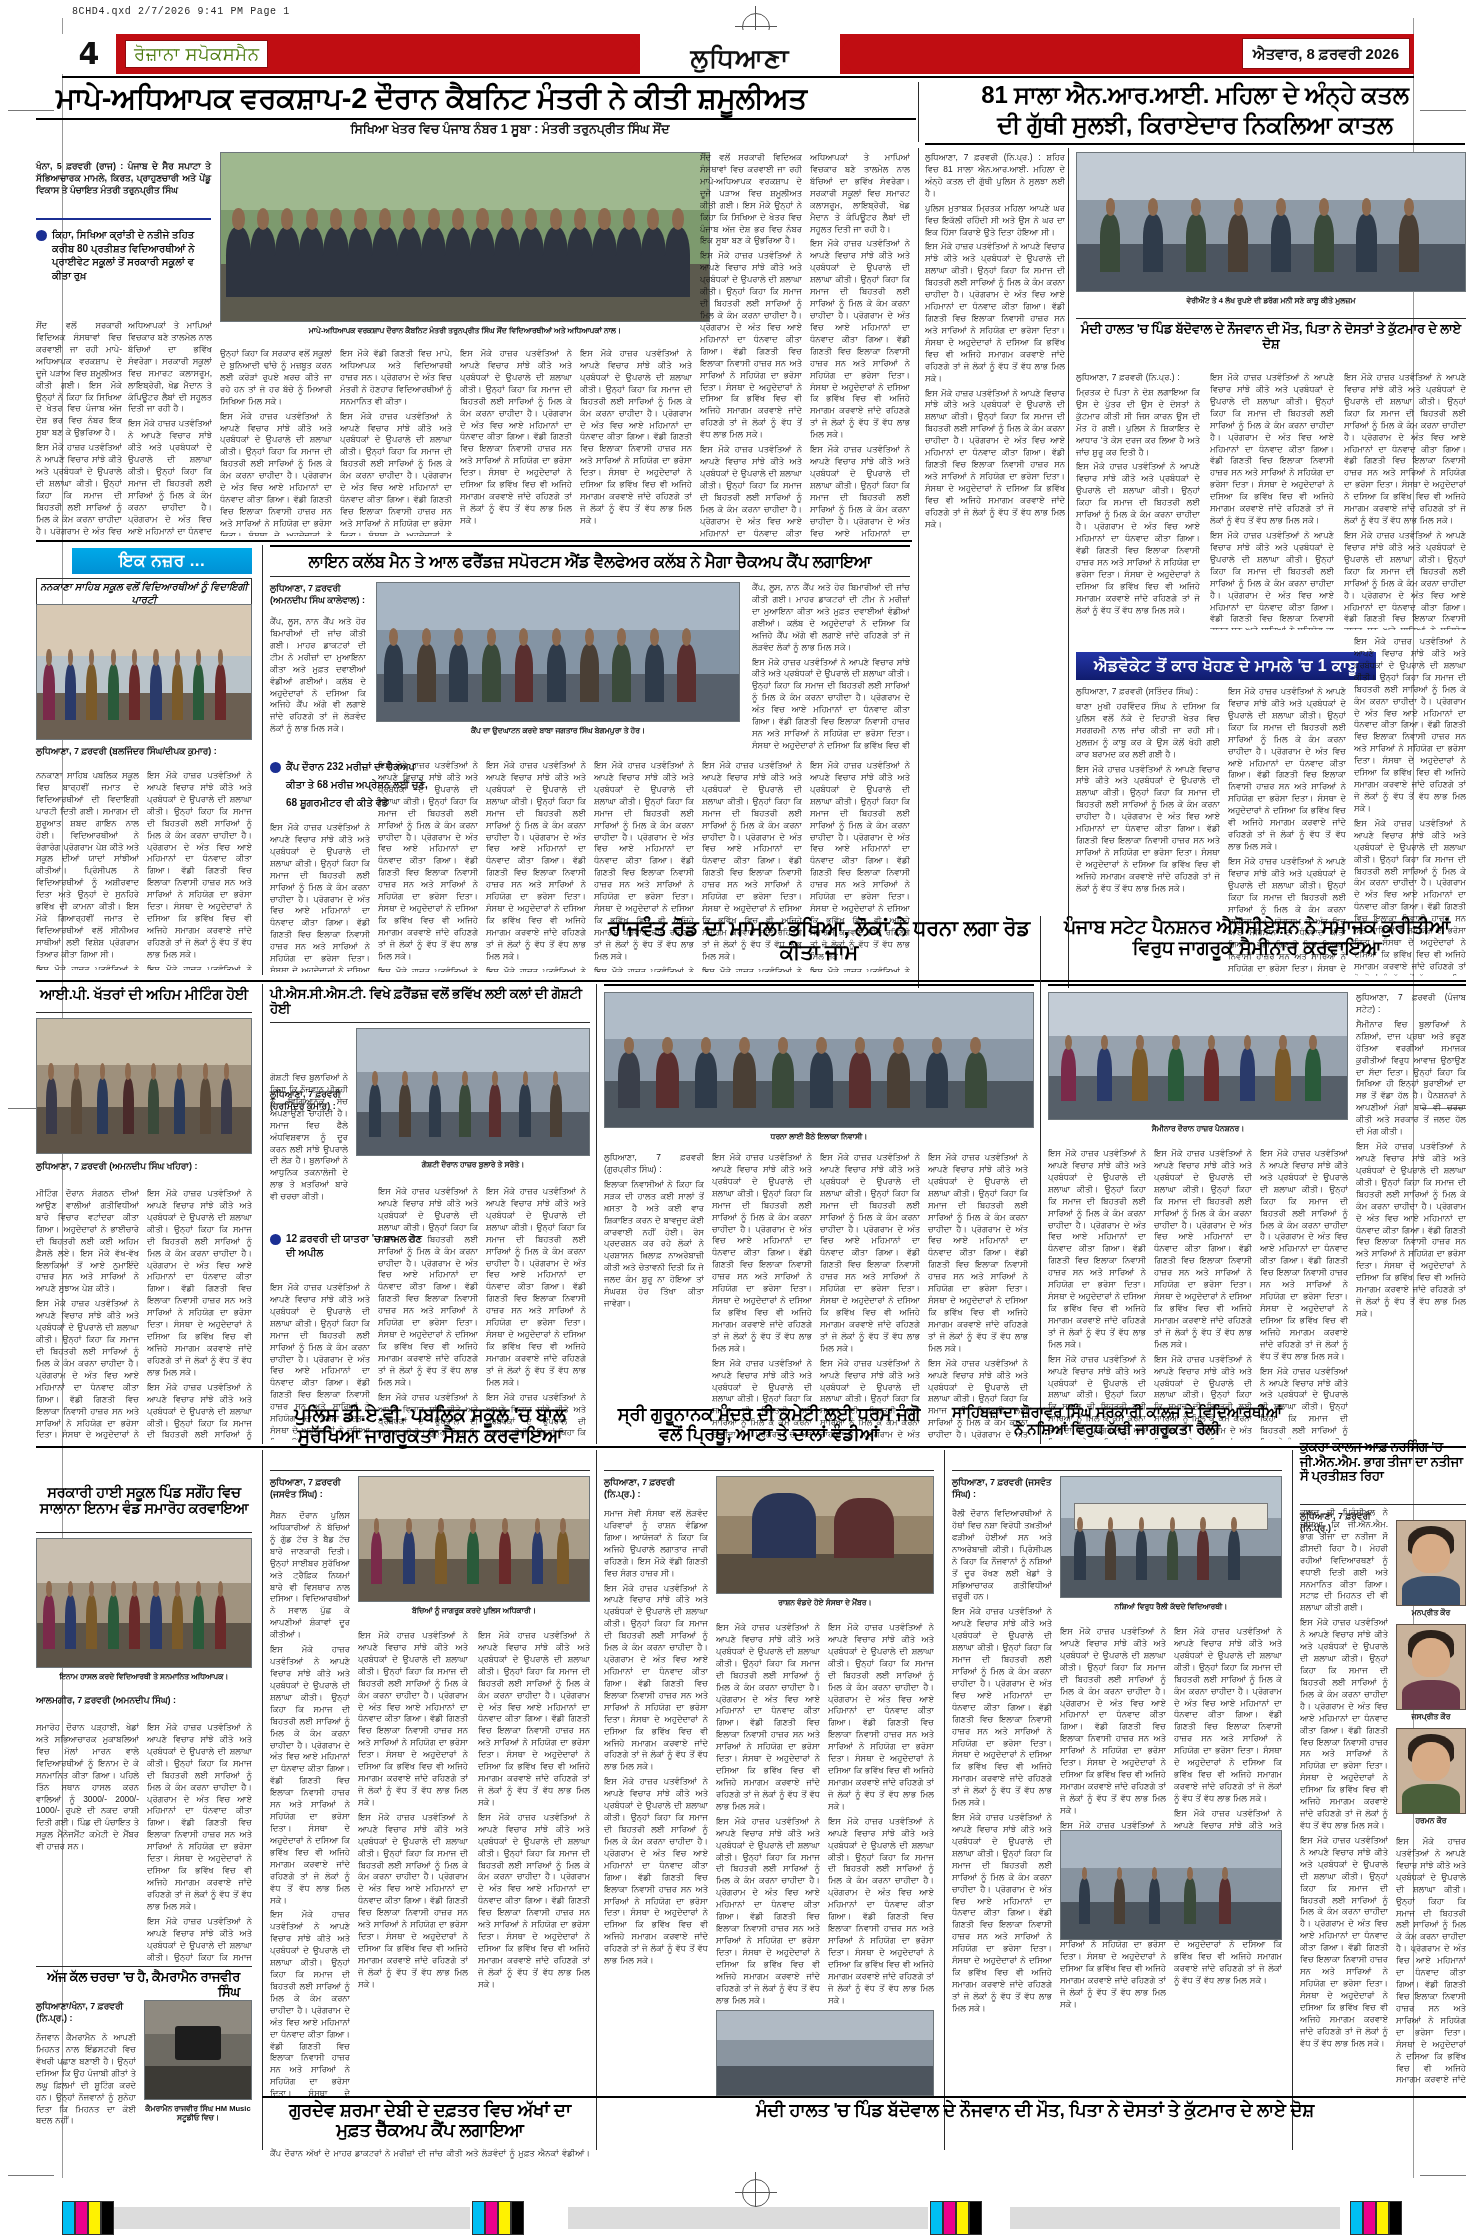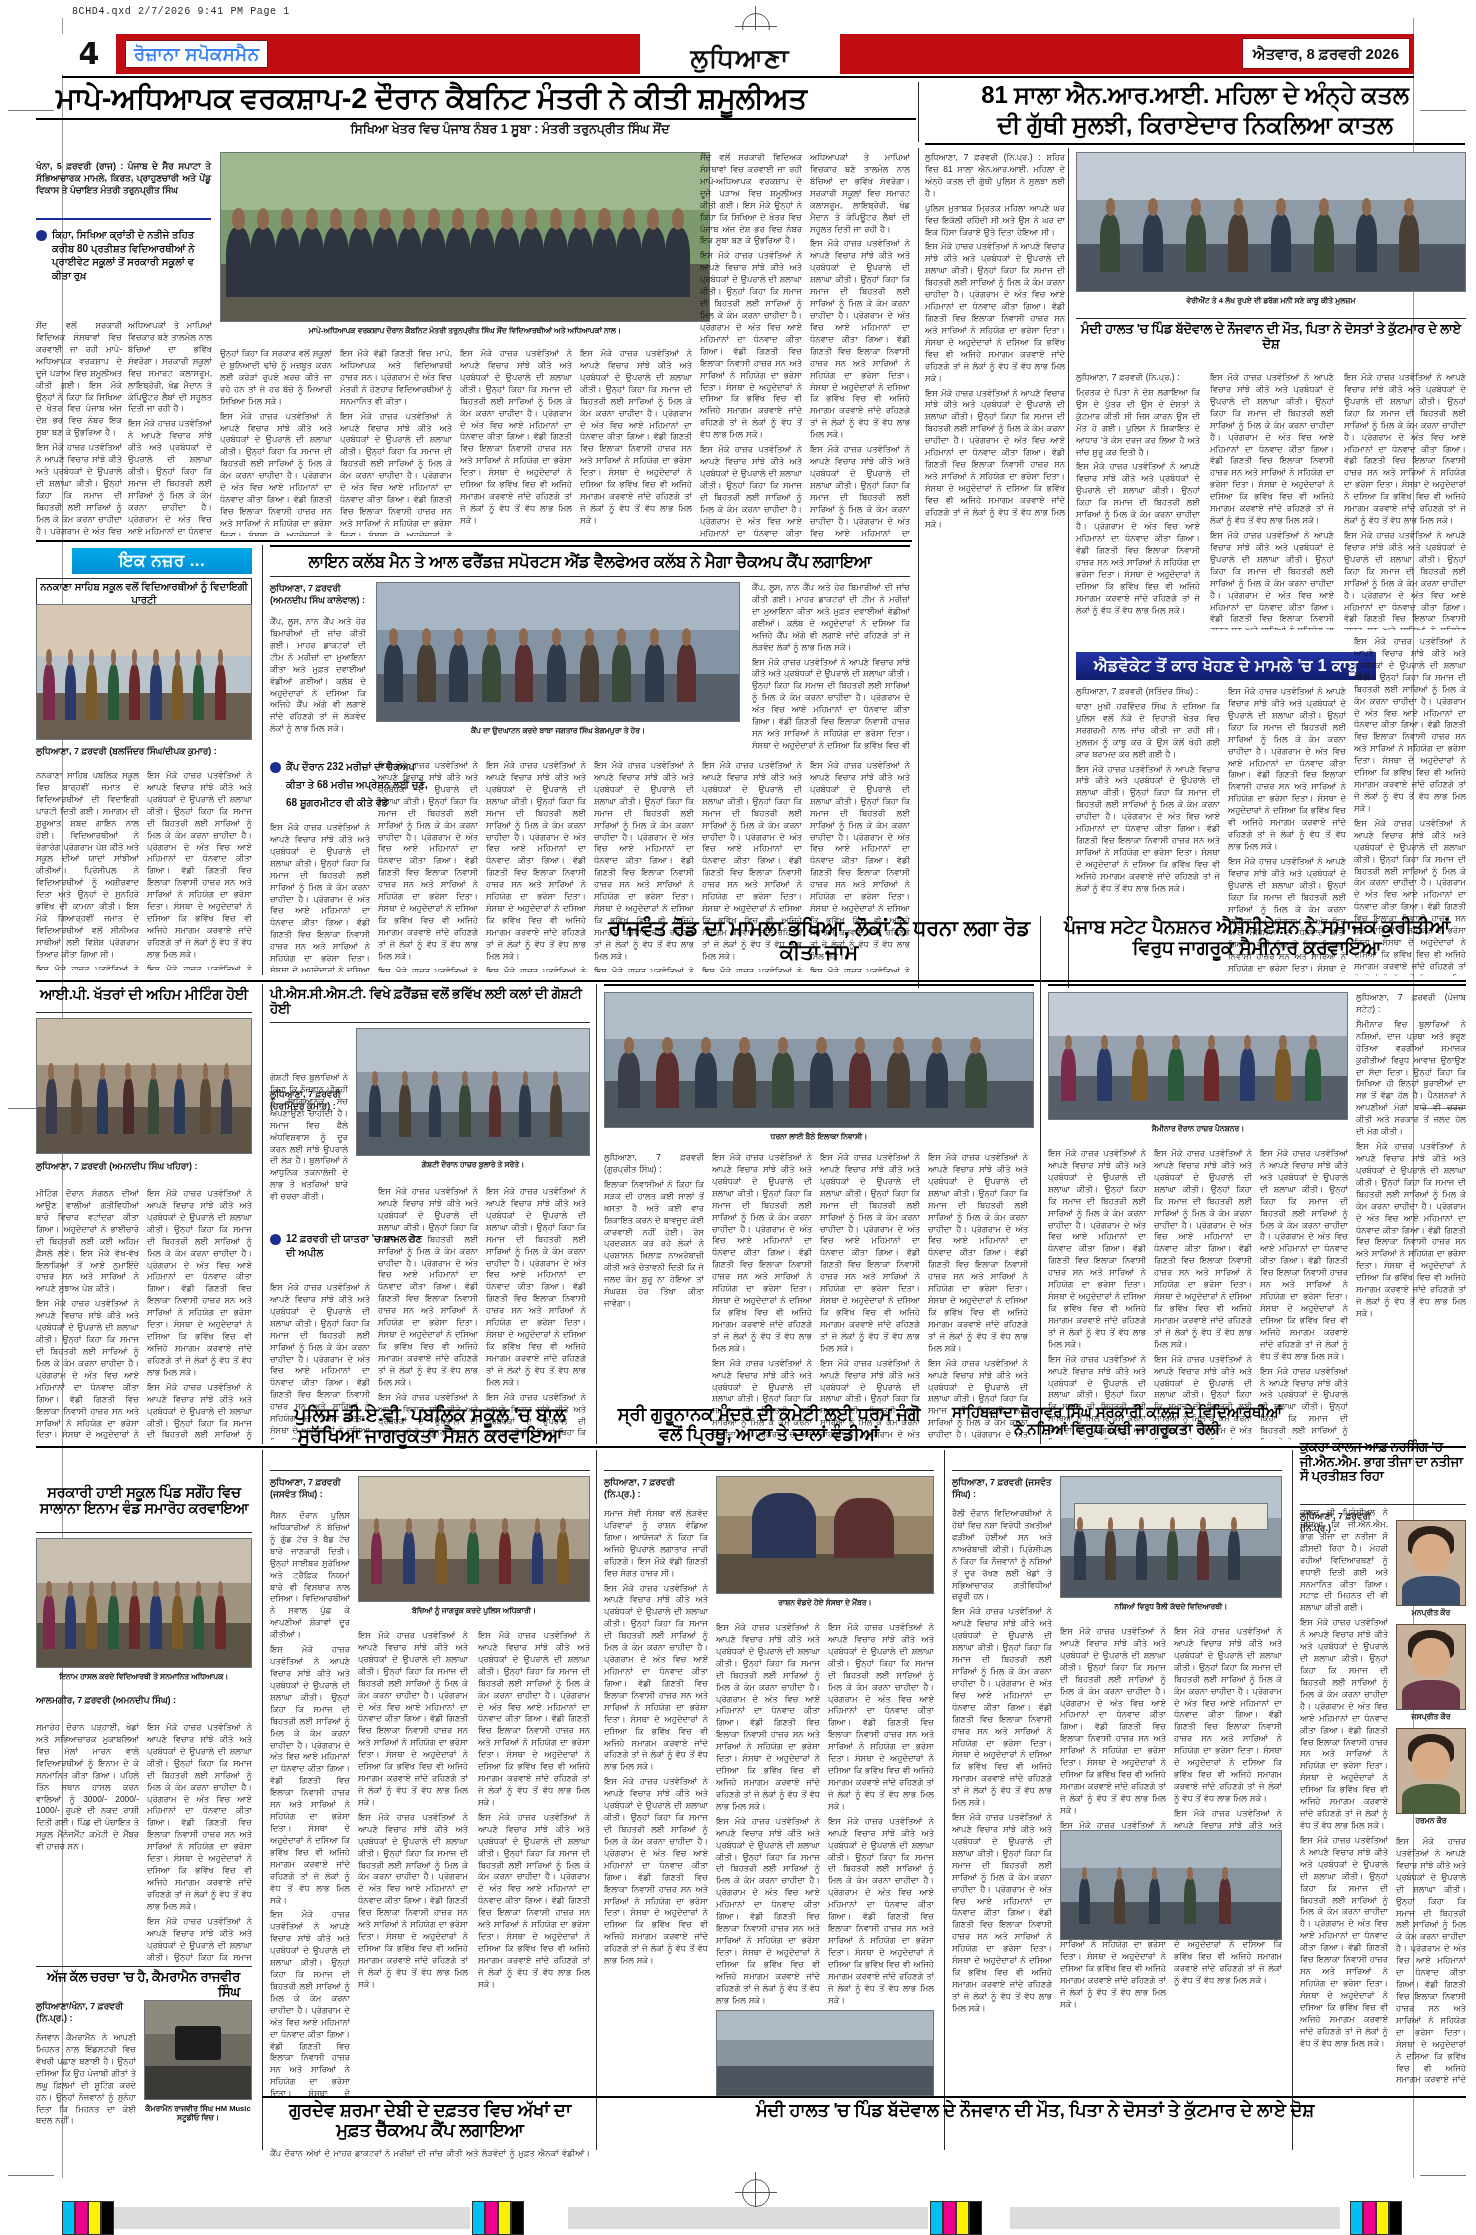--- a/index.html
+++ b/index.html
@@ -50,21 +50,21 @@
   .folio{
     font-family:"DejaVu Sans", sans-serif; font-weight:bold;
     font-size:30px; color:#111; line-height:1;
   }
   .paper-name{
     position:absolute; left:125px; top:40px; height:28px;
     background:#fff; border:1px solid #8e0b0e; padding:0 8px;
     display:flex; align-items:center;
   }
   .paper-name span{
-    font-size:18px; font-weight:bold; color:#3b82f6; letter-spacing:.5px;
+    font-size:18px; font-weight:normal; color:#4d7c0f; letter-spacing:.5px;
     white-space:nowrap;
   }
   .edition-wrap{
     position:absolute; left:640px; top:30px; width:200px; height:48px;
     background:#fff; display:flex; align-items:center; justify-content:center;
   }
   .edition-chev{
     position:absolute; top:36px; width:0; height:0;
     border-top:18px solid transparent; border-bottom:18px solid transparent;
   }
@@ -332,21 +332,21 @@
 </div>
 
 <div class="vsep" style="left:1068px; top:148px; height:840px;"></div>
 <div class="vsep" style="left:918px; top:148px; height:840px;"></div>
 
 <div class="hsep" style="left:36px; top:540px; width:876px; height:2px; background:#000;"></div>
 
 <div class="banner banner-cyan" style="position:absolute; left:72px; top:548px; width:180px; height:26px; font-size:17px;">
   <span>ਇਕ ਨਜ਼ਰ ...</span>
 </div>
-<div class="sub" style="position:absolute; left:36px; top:578px; width:216px; font-size:10px; border:1px solid #333; padding:2px;">ਨਨਕਾਣਾ ਸਾਹਿਬ ਸਕੂਲ ਵਲੋਂ ਵਿਦਿਆਰਥੀਆਂ ਨੂੰ ਵਿਦਾਇਗੀ ਪਾਰਟੀ</div>
+<div class="sub" style="position:absolute; left:36px; top:578px; width:216px; font-size:10px; border:1px solid #333; padding:2px;font-style:italic;">ਨਨਕਾਣਾ ਸਾਹਿਬ ਸਕੂਲ ਵਲੋਂ ਵਿਦਿਆਰਥੀਆਂ ਨੂੰ ਵਿਦਾਇਗੀ ਪਾਰਟੀ</div>
 
 <div class="photo" style="left:36px; top:604px; width:216px; height:136px;">
   <div class="sky" style="background:#d8c9b4"></div>
   <div class="mid" style="background:#b3a territory"></div>
   <div class="ground" style="background:#6b5f52"></div>
   <div class="crowd">
     <i style="left:3%; background:#7a2a4a"></i>
       <i style="left:13%; background:#2a3a6a"></i>
     <i style="left:23%; background:#7a5a2a"></i>
       <i style="left:33%; background:#2a5a3a"></i>

